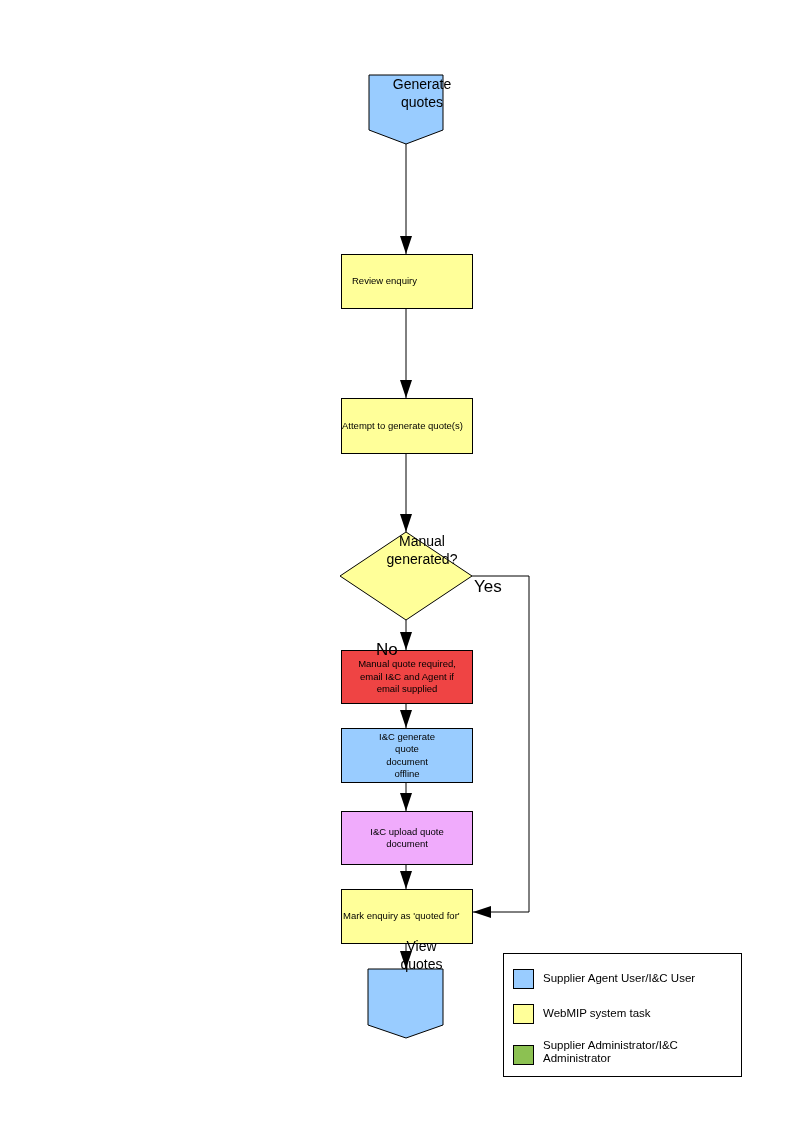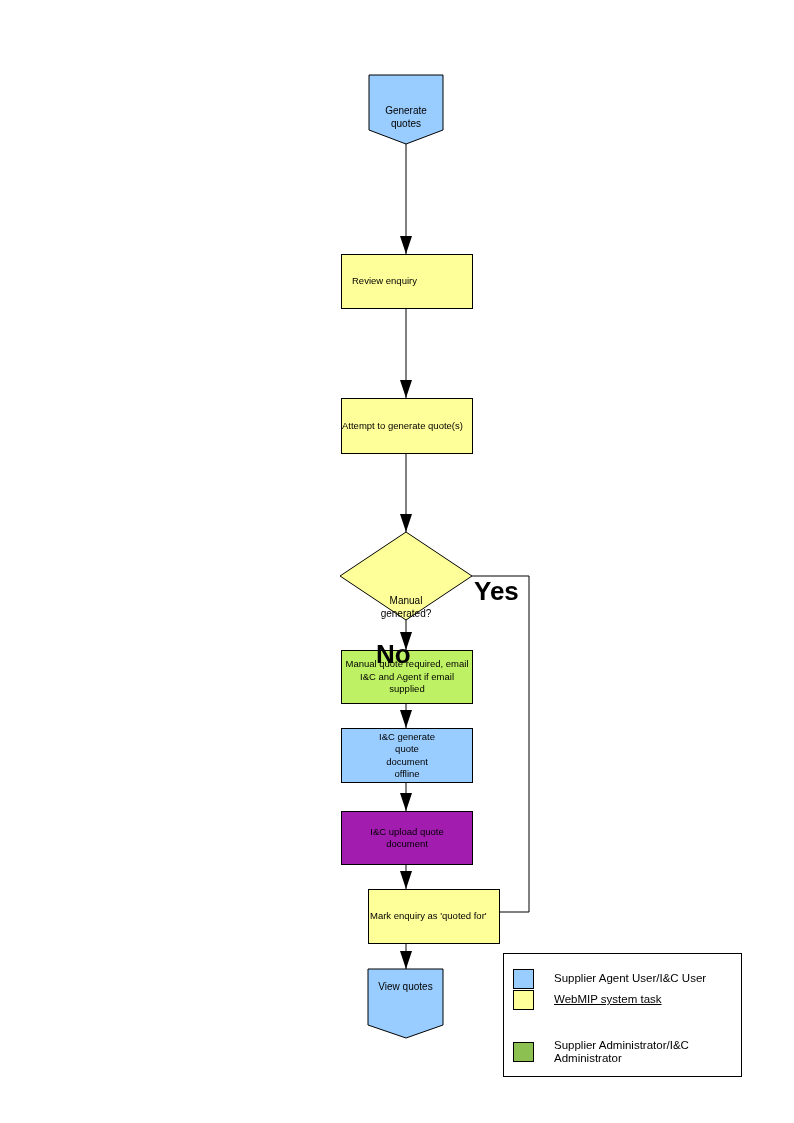--- a/index.html
+++ b/index.html
@@ -21,47 +21,47 @@
     display: flex;
     align-items: center;
     text-align: center;
     font-size: 9.5px;
     line-height: 1.3;
   }
   .shape-label {
     position: absolute;
     box-sizing: border-box;
     display: flex;
-    align-items: flex-end;
+    align-items: flex-start;
     justify-content: center;
     text-align: center;
-    font-size: 10px;
+    font-size: 14px;
     line-height: 1.3;
+    margin-left: 16px;
   }
   .branch-label {
     position: absolute;
-    font-size: 26px;
+    font-size: 17px;
     line-height: 1.0;
     white-space: nowrap;
-    font-weight: bold;
   }
   .legend {
     position: absolute;
     left: 503px; top: 953px;
     width: 239px; height: 124px;
     box-sizing: border-box;
     border: 1px solid #000000;
     background: #ffffff;
   }
   .legend-row {
     position: absolute;
     left: 9px;
     display: flex;
     align-items: center;
-    gap: 20px;
+    gap: 9px;
   }
   .legend-swatch {
     width: 21px; height: 20px;
     box-sizing: border-box;
     border: 1px solid #000000;
     flex: 0 0 auto;
   }
   .legend-label {
     font-size: 11.5px;
     line-height: 1.15;
@@ -98,33 +98,33 @@
   </svg>
 
   <div class="node" style="left: 341px; top: 254px; width: 132px; height: 55px; padding: 0px 10px; background-color: rgb(255, 255, 153);">
     <span>Review enquiry</span>
   </div>
 
   <div class="node" style="left: 341px; top: 398px; width: 132px; height: 56px; padding: 0px 0; background-color: rgb(255, 255, 153);">
     <span>Attempt to generate quote(s)</span>
   </div>
 
-  <div class="node" style="left: 341px; top: 650px; width: 132px; height: 54px; padding: 0px 3px; background-color: #bef264;">
+  <div class="node" style="left: 341px; top: 650px; width: 132px; height: 54px; padding: 0px 16px; background-color: #ef4444;">
     <span>Manual quote required, email I&amp;C and Agent if email supplied</span>
   </div>
 
   <div class="node" style="left: 341px; top: 728px; width: 132px; height: 55px; padding: 0px 32px; background-color: rgb(153, 204, 255);">
     <span>I&amp;C generate quote document offline</span>
   </div>
 
-  <div class="node" style="left: 341px; top: 811px; width: 132px; height: 54px; padding: 0px 22px; background-color: #a21caf;">
+  <div class="node" style="left: 341px; top: 811px; width: 132px; height: 54px; padding: 0px 22px; background-color: #f0abfc;">
     <span>I&amp;C upload quote document</span>
   </div>
 
-  <div class="node" style="left: 341px; top: 889px; width: 132px; height: 55px; padding: 0px 1px; background-color: rgb(255, 255, 153); margin-left: 27px;">
+  <div class="node" style="left: 341px; top: 889px; width: 132px; height: 55px; padding: 0px 1px; background-color: rgb(255, 255, 153);">
     <span>Mark enquiry as 'quoted for'</span>
   </div>
 
   <div class="shape-label" style="left:369px; top:75px; width:74px; height:55px; padding:0 10px;">
     <span>Generate quotes</span>
   </div>
 
   <div class="shape-label" style="left:340px; top:532px; width:132px; height:88px; padding:0 32px;">
     <span>Manual generated?</span>
   </div>
@@ -135,23 +135,23 @@
 
   <div class="branch-label" style="left:474px; top:578px;">Yes</div>
 
   <div class="branch-label" style="left:376px; top:621px;margin-top:20px;">No</div>
 
   <div class="legend">
     <div class="legend-row" style="top:15px;">
       <div class="legend-swatch" style="background-color: rgb(153, 204, 255);"></div>
       <div class="legend-label">Supplier Agent User/I&amp;C User</div>
     </div>
-    <div class="legend-row" style="top:36px;text-decoration:underline;">
+    <div class="legend-row" style="top:50px;">
       <div class="legend-swatch" style="background-color: rgb(255, 255, 153);"></div>
       <div class="legend-label">WebMIP system task</div>
     </div>
-    <div class="legend-row" style="top:85px;">
+    <div class="legend-row" style="top:85px;align-items:flex-end;">
       <div class="legend-swatch" style="background-color: rgb(140, 193, 82);"></div>
       <div class="legend-label">Supplier Administrator/I&amp;C Administrator</div>
     </div>
   </div>
 
 </div>
 
 </body></html>

